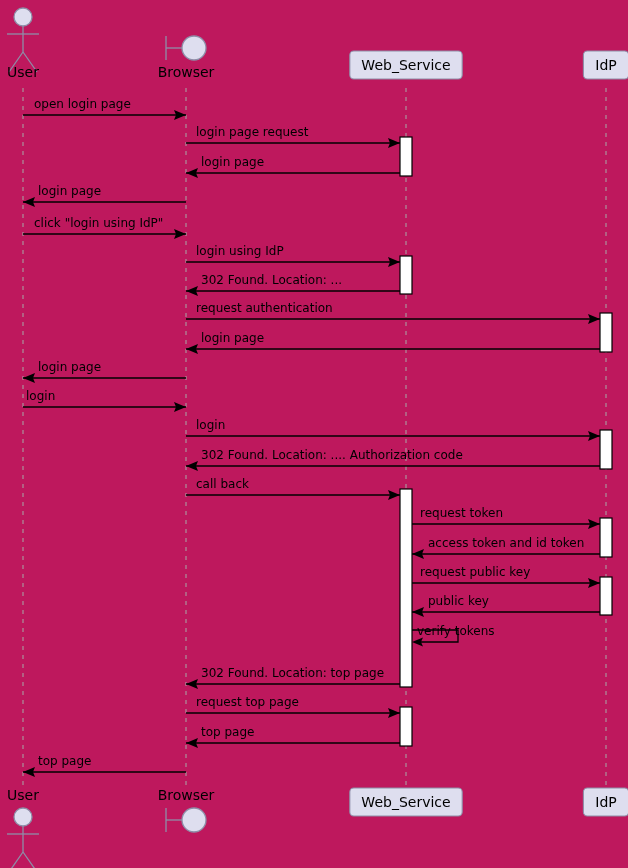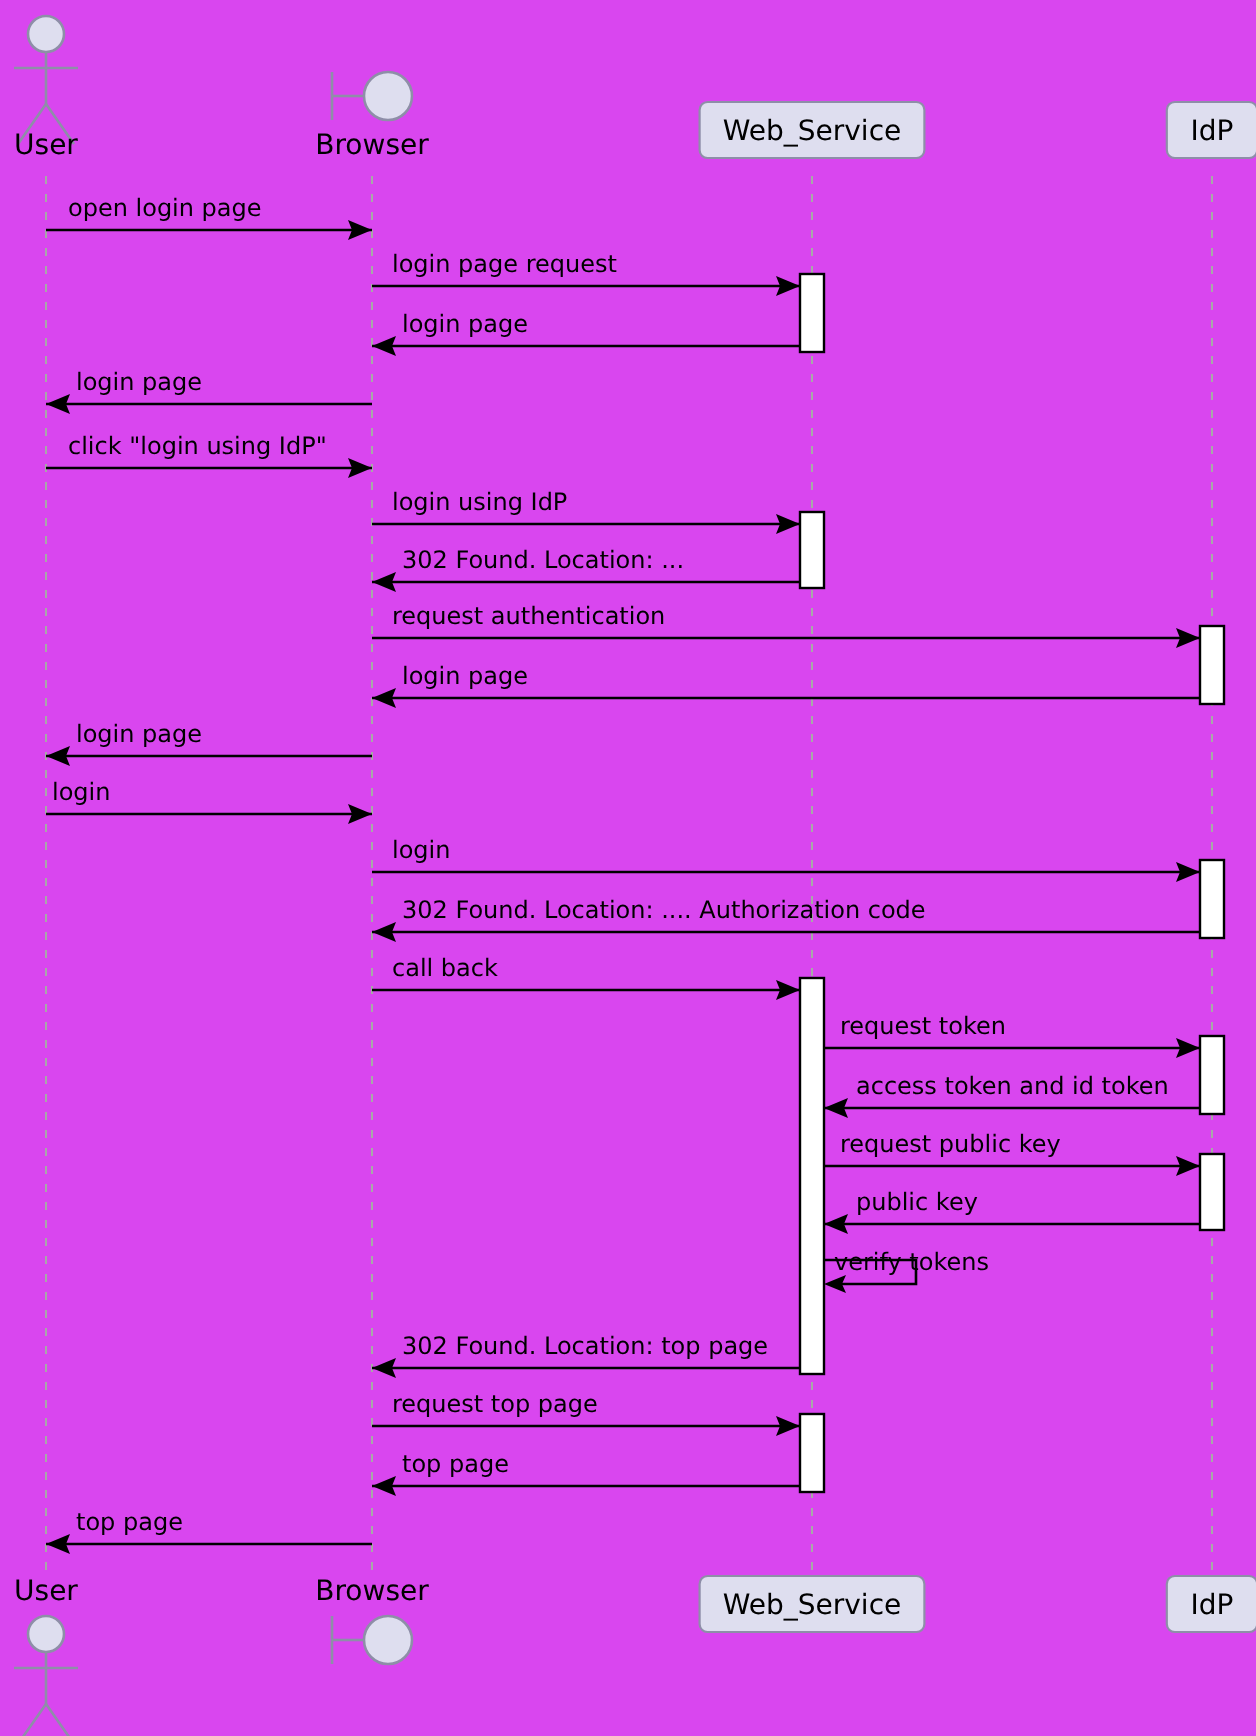--- a/index.html
+++ b/index.html
@@ -11,21 +11,21 @@
   body {
     width: 628px;
     height: 868px;
     overflow: hidden;
     font-family: "DejaVu Sans", sans-serif;
   }
   #diagram-root {
     position: relative;
     width: 628px;
     height: 868px;
-    background: #d946ef;
+    background: #be185d;
   }
   svg#seq-svg {
     display: block;
     width: 628px;
     height: 868px;
   }
   .msg-label {
     font-family: "DejaVu Sans", sans-serif;
     font-size: 12px;
     fill: #000000;

